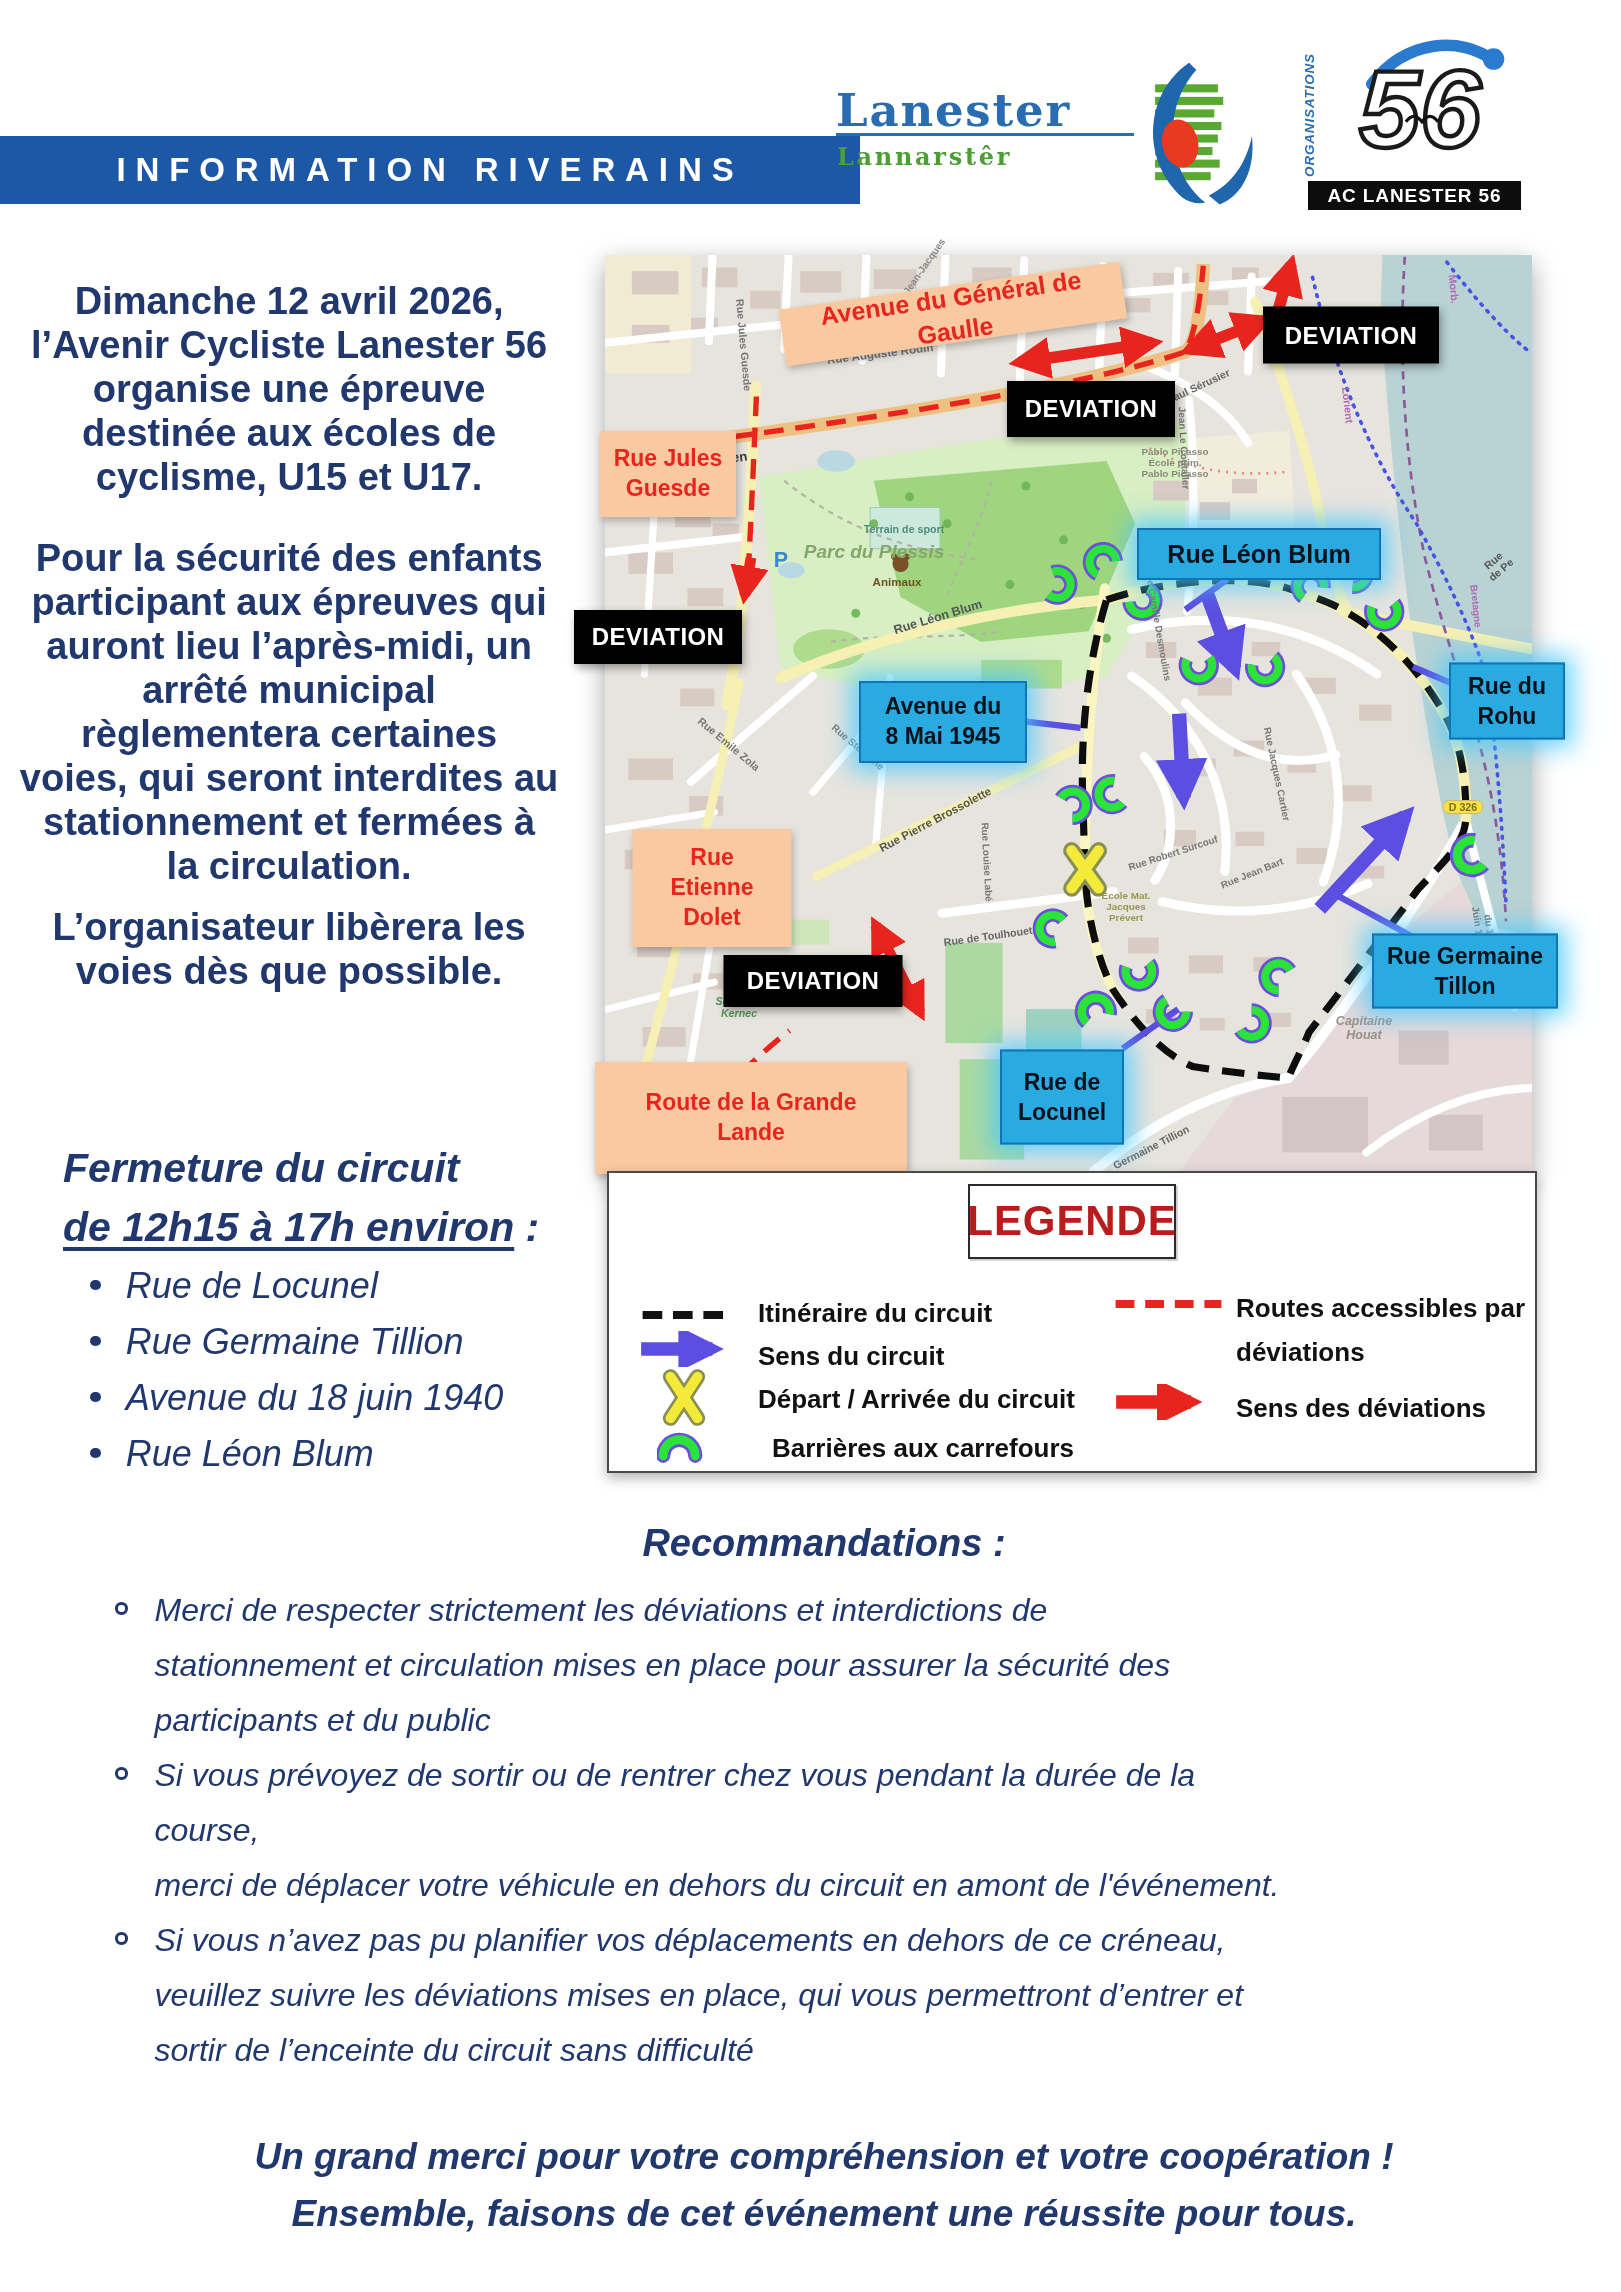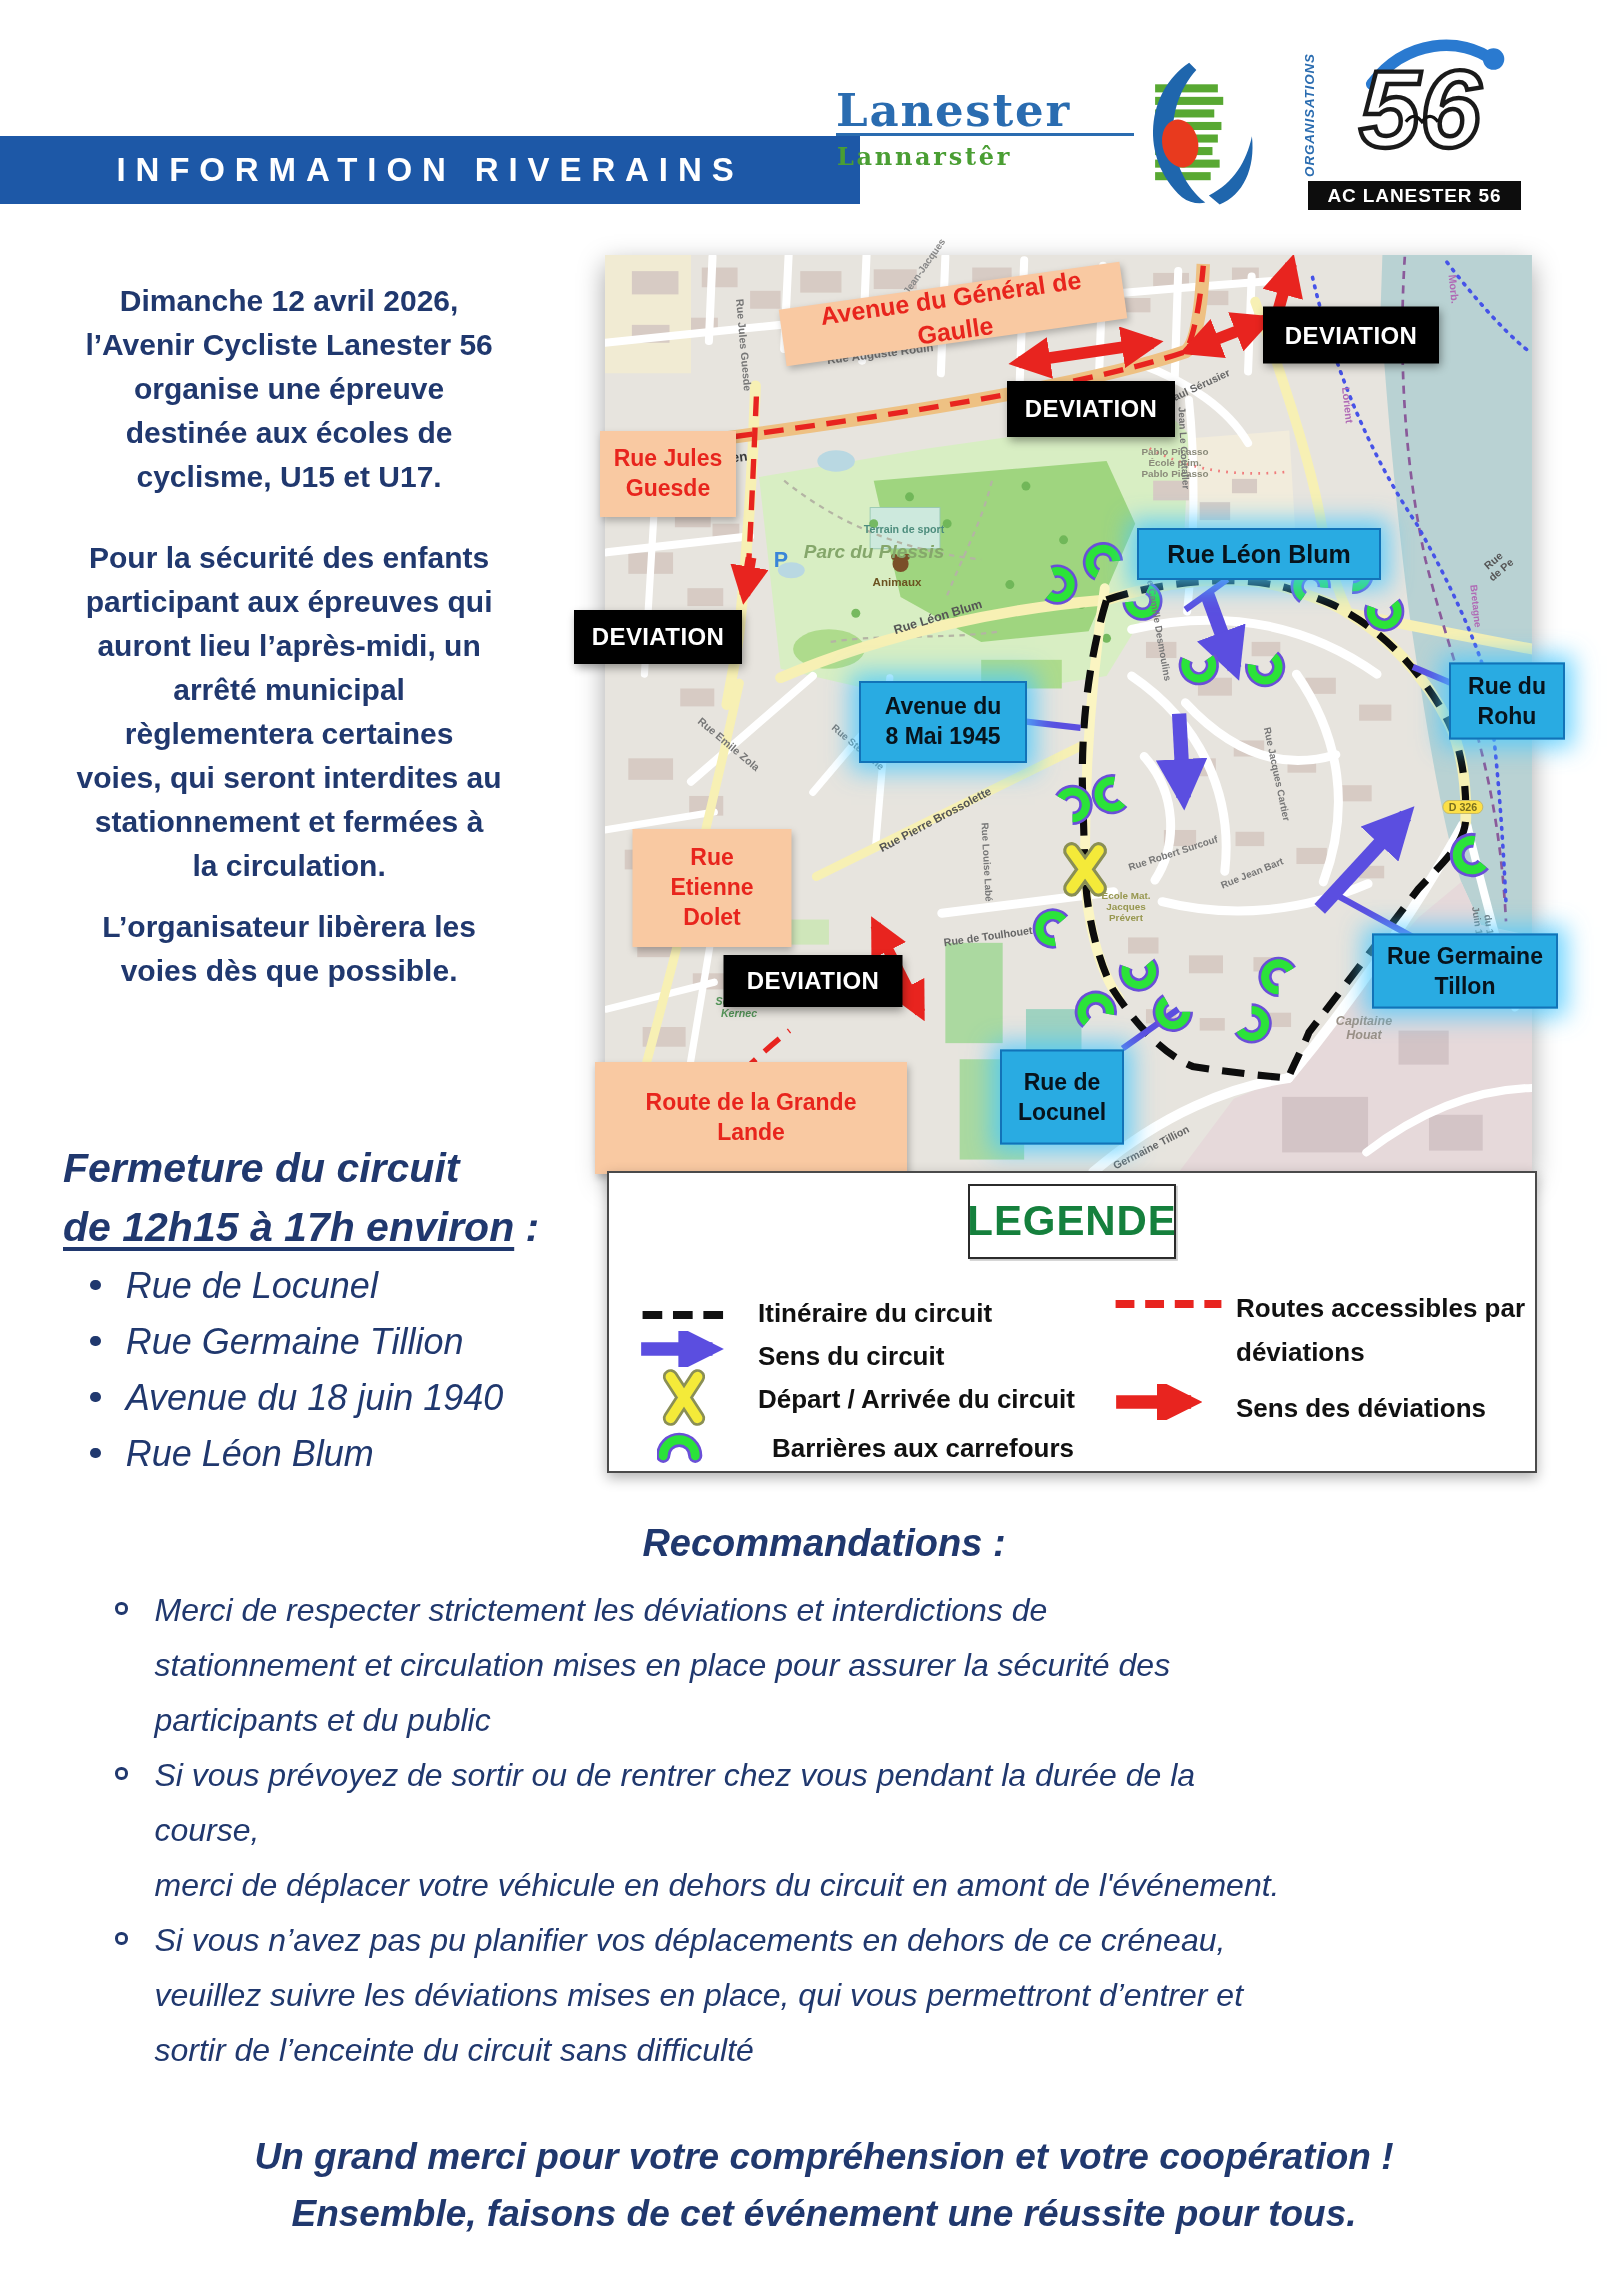--- a/index.html
+++ b/index.html
@@ -16,21 +16,21 @@
   .lan-word{position:absolute;left:836px;top:84px;font-size:45px;font-weight:bold;color:#2a6cb0;letter-spacing:1.8px;font-family:"DejaVu Serif",serif}
   .lan-rule{position:absolute;left:836px;top:133px;width:298px;height:2.7px;background:#2a6cb0}
   .lan-breton{position:absolute;left:837px;top:142px;font-size:24px;font-weight:bold;color:#4a9e33;letter-spacing:2.7px;font-family:"DejaVu Serif",serif}
   .org-vert{position:absolute;transform:translate(-50%,-50%) rotate(-90deg);left:1309px;top:115px;
             font-size:13.4px;font-weight:bold;font-style:italic;color:#2a6cb0;letter-spacing:0.9px;white-space:nowrap}
   .club-strip{position:absolute;left:1308px;top:181px;width:213px;height:29px;background:#0d0d0d;color:#fff;
               display:flex;align-items:center;justify-content:center;font-size:19px;font-weight:bold;letter-spacing:0.9px}
 
   
   .para{position:absolute;left:11.6px;width:555px;text-align:center;font-weight:bold;
-        font-size:30px;line-height:44px;color:#20386e}
+        font-size:38px;line-height:44px;color:#20386e}
   .clos-h{position:absolute;left:63px;top:1139px;font-size:41px;font-weight:bold;font-style:italic;line-height:59px}
   .clos-h .ul{text-decoration:underline;text-decoration-thickness:3.6px;text-underline-offset:6.3px}
   .clos-list{position:absolute;left:90px;top:1258px}
   .clos-list .li{display:flex;font-size:36px;font-style:italic;line-height:56px}
   .fbul{width:10.7px;height:10.7px;background:#20386e;border-radius:50%;margin:21.5px 25px 0 0;flex:0 0 auto}
 
   
   .reco-title{position:absolute;left:27px;top:1522px;width:1594px;text-align:center;
               font-size:38px;font-weight:bold;font-style:italic}
   .reco-list{position:absolute;left:115px;top:1583px;width:1469px}
@@ -54,21 +54,21 @@
   .bluebox{position:absolute;transform:translate(-50%,-50%);background:#29abe2;border:2.7px solid #1273b8;
            color:#07131c;font-weight:bold;display:flex;align-items:center;justify-content:center;
            text-align:center;line-height:1.3;box-shadow:0 0 23px 8px rgba(70,200,255,.8)}
   .chip{background:#fde047;border:1.8px solid #c5b96a;border-radius:8px;padding:0 5.4px}
 
   
   #legend{position:absolute;left:607px;top:1171px;width:930px;height:302px;background:#fff;
           border:2.7px solid #4a4a4a;box-shadow:0 4.5px 12.5px rgba(0,0,0,.3)}
   .leg-title{position:absolute;left:50%;transform:translateX(-50%);top:10.7px;width:208px;height:75px;
              border:2.7px solid #2b2b2b;display:flex;align-items:center;justify-content:center;
-             font-size:42px;font-weight:bold;color:#15803d;letter-spacing:0.9px;box-shadow:1.8px 1.8px 0 #ccc}
+             font-size:42px;font-weight:bold;color:#b91c1c;letter-spacing:0.9px;box-shadow:1.8px 1.8px 0 #ccc}
   .leg-t{position:absolute;font-size:26px;font-weight:bold;color:#111;line-height:44px}
 </style>
 </head>
 <body>
 
 <div class="page">
 
   <div class="banner" data-bind="header.banner">INFORMATION RIVERAINS</div>
   <div class="lan-word" data-bind="header.lanester">Lanester</div>
   <div class="lan-rule"></div>

